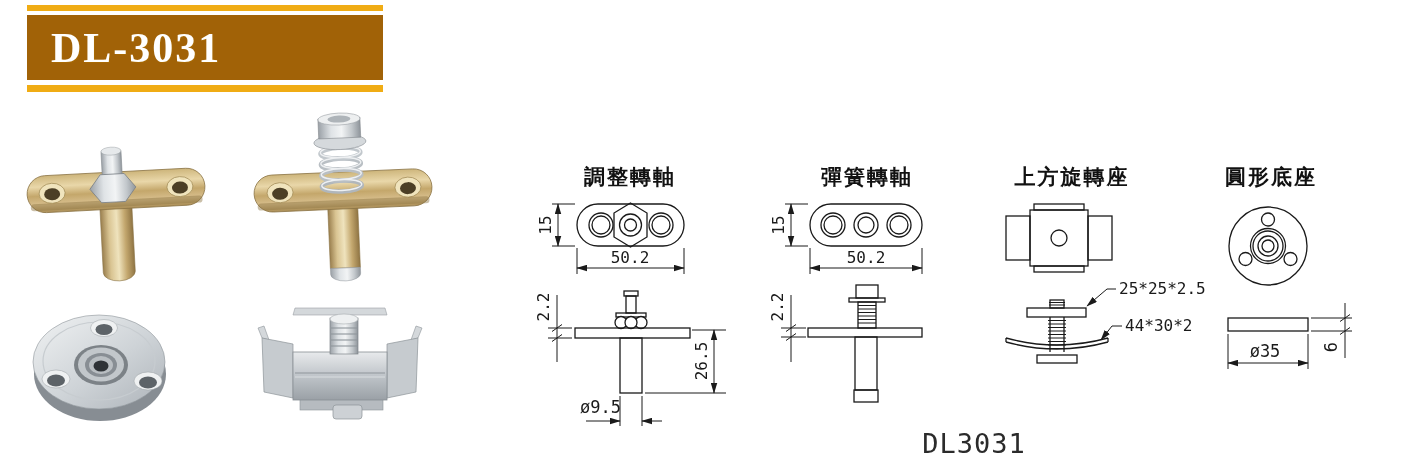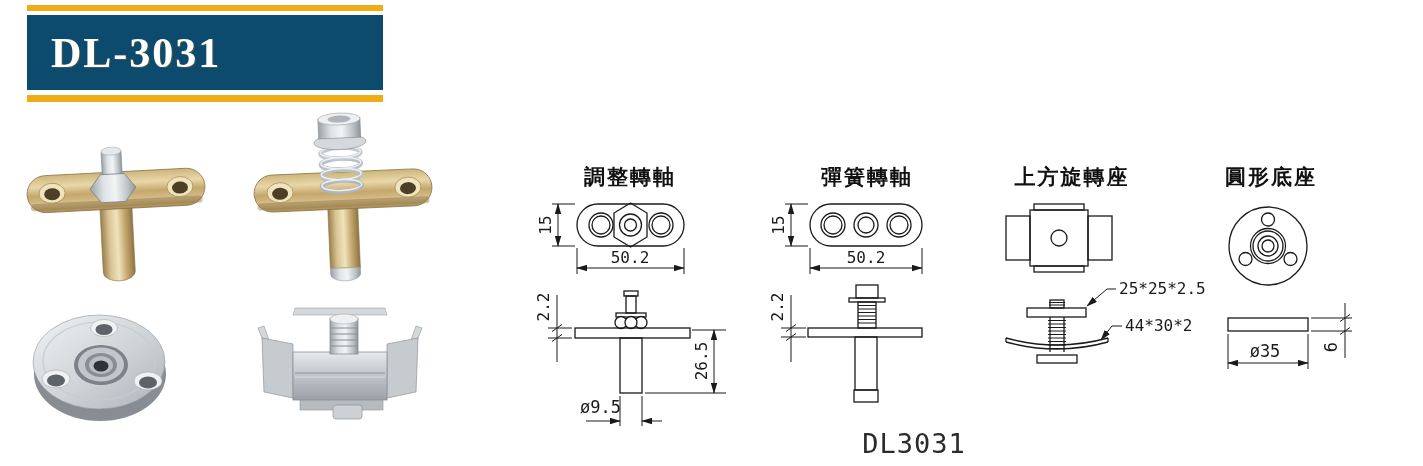--- a/index.html
+++ b/index.html
@@ -2,25 +2,25 @@
 <html><head>
 <meta charset="utf-8">
 <style>
   html,body{margin:0;padding:0;background:#fff;}
   .page{position:relative;width:1423px;height:466px;background:#ffffff;overflow:hidden;
         font-family:"Liberation Sans",sans-serif;}
   
   .banner{position:absolute;left:27px;top:5px;width:356px;}
   .banner .stripe{height:6px;background:#F0AC14;}
   .banner .stripe.bottom{height:7px;margin-top:5px;}
-  .banner .main{margin-top:4px;height:75px;background:#0c4a6e;display:flex;align-items:center;text-align:right;}
+  .banner .main{margin-top:4px;height:65px;background:#a16207;display:flex;align-items:center;text-align:right;}
   .banner .main .model{color:#ffffff;font-family:"Liberation Serif",serif;font-weight:700;
         font-size:42px;letter-spacing:2px;padding-left:24px;text-shadow:1px 1px 0 rgba(180,120,0,.35);}
   
-  .part-code{position:absolute;left:814px;top:428px;width:200px;text-align:center;
+  .part-code{position:absolute;left:874px;top:428px;width:200px;text-align:center;
         font-family:"DejaVu Sans Mono",monospace;font-size:27px;color:#2b2b2b;letter-spacing:1px;}
   
   svg{position:absolute;left:0;top:0;}
   .ln{stroke:#1a1a1a;stroke-width:1.3;fill:none;}
   .lnf{stroke:#1a1a1a;stroke-width:1.3;fill:#ffffff;}
   .thin{stroke:#1a1a1a;stroke-width:1;fill:none;}
   .dim{font-family:"DejaVu Sans Mono",monospace;font-size:16px;fill:#1a1a1a;}
   .dim2{font-family:"DejaVu Sans Mono",monospace;font-size:17px;fill:#1a1a1a;}
   .cn{font-family:"Liberation Serif",serif;font-size:21px;font-weight:700;fill:#111;letter-spacing:2px;}
 </style>

